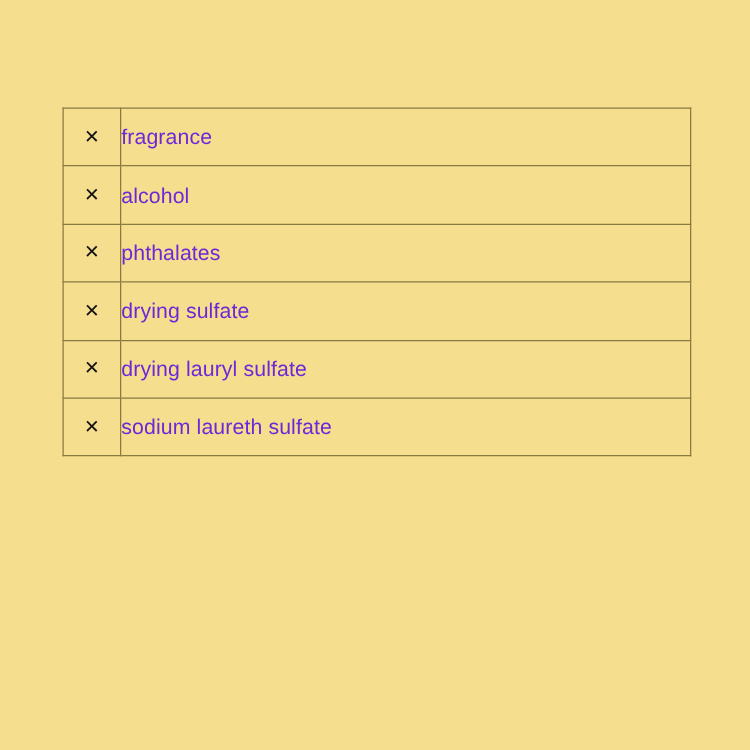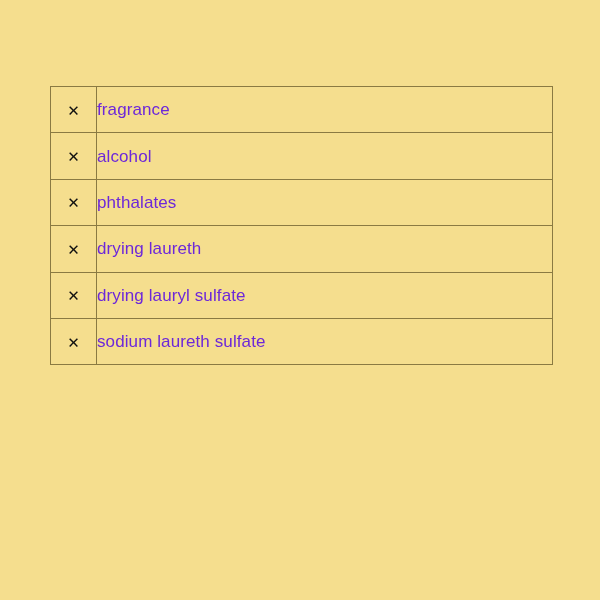--- a/index.html
+++ b/index.html
@@ -114,21 +114,21 @@
         <td class="cell-icon">
           <span class="x-mark">✕</span>
         </td>
         <td class="cell-label">phthalates</td>
       </tr>
 
       <tr class="row">
         <td class="cell-icon">
           <span class="x-mark">✕</span>
         </td>
-        <td class="cell-label">drying laureth</td>
+        <td class="cell-label">drying sulfate</td>
       </tr>
 
       <tr class="row">
         <td class="cell-icon">
           <span class="x-mark">✕</span>
         </td>
         <td class="cell-label">drying lauryl sulfate</td>
       </tr>
 
       <tr class="row">

